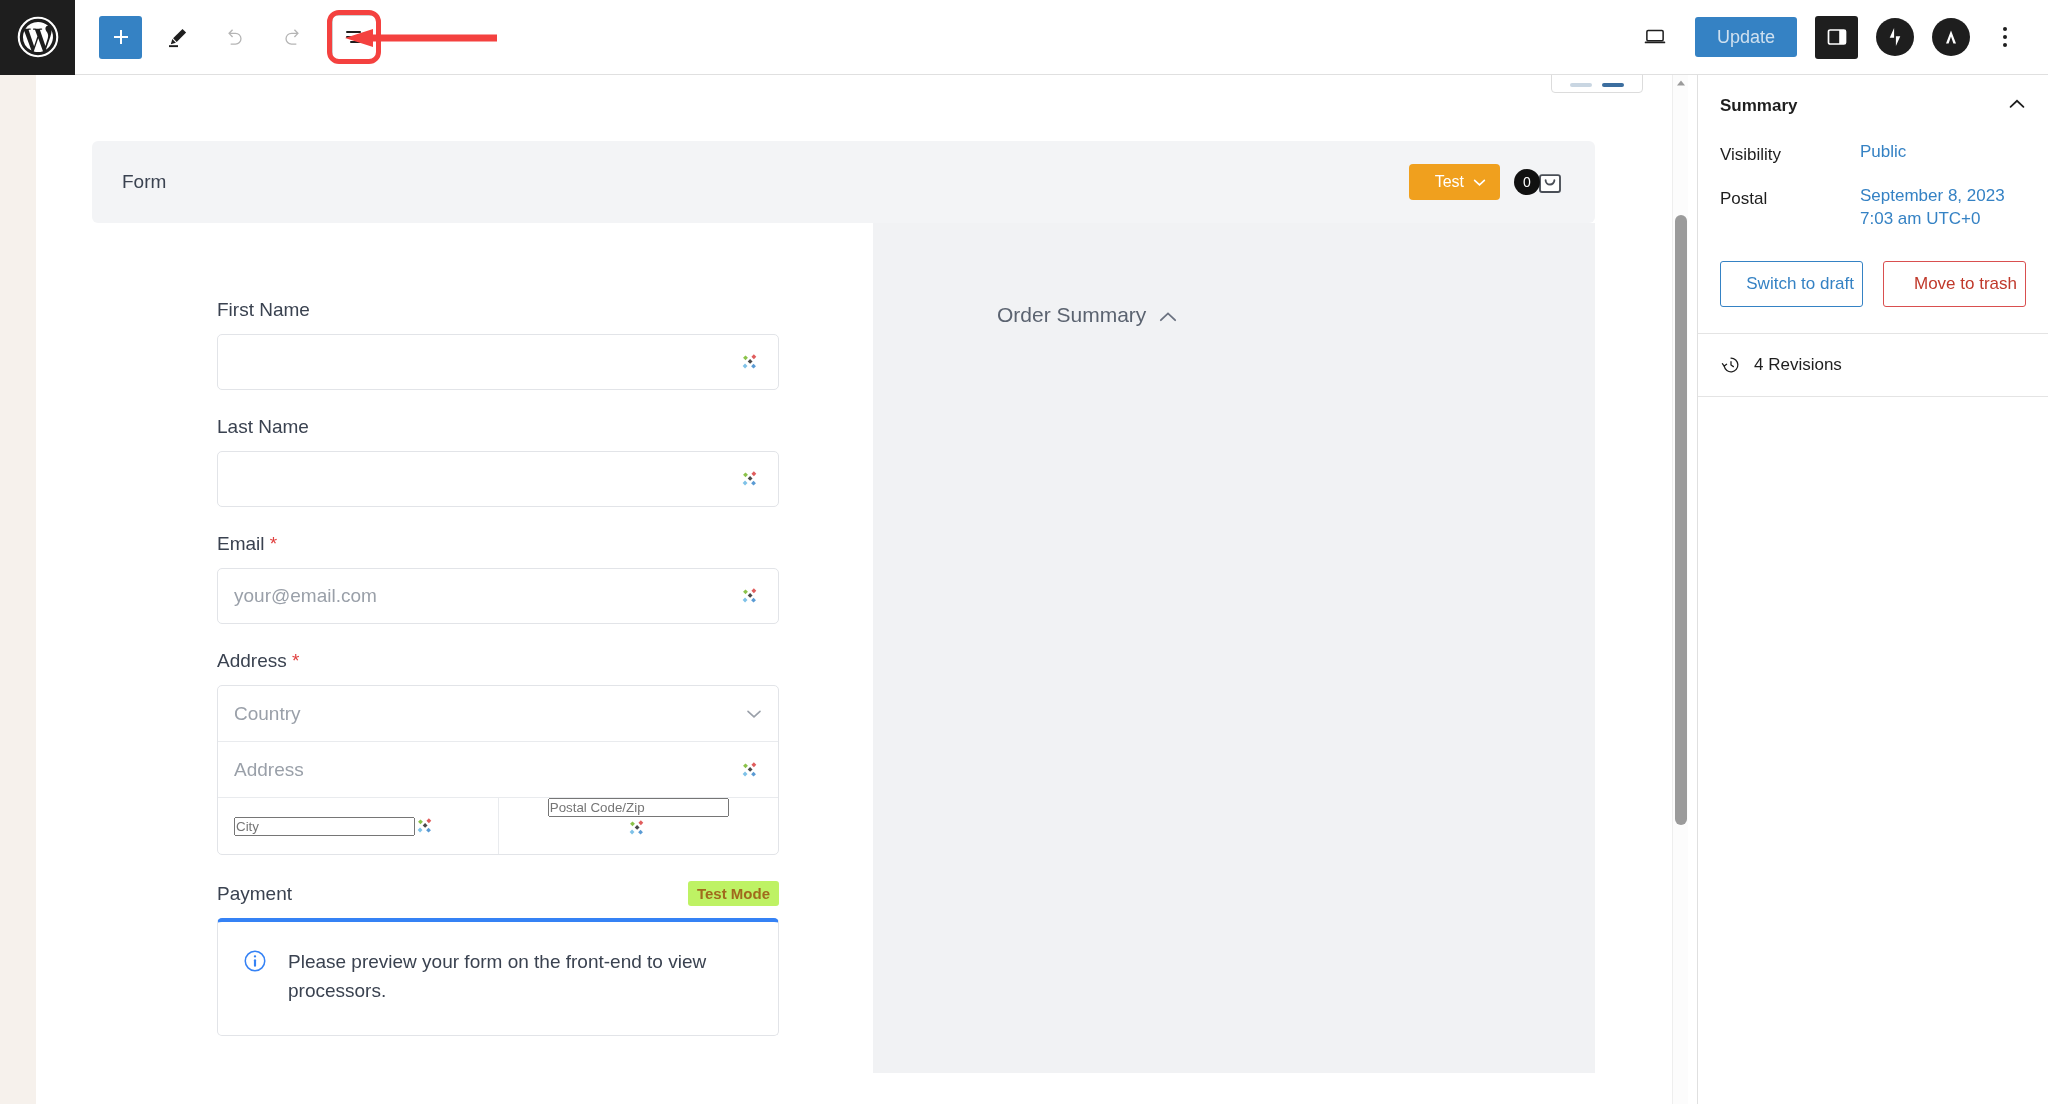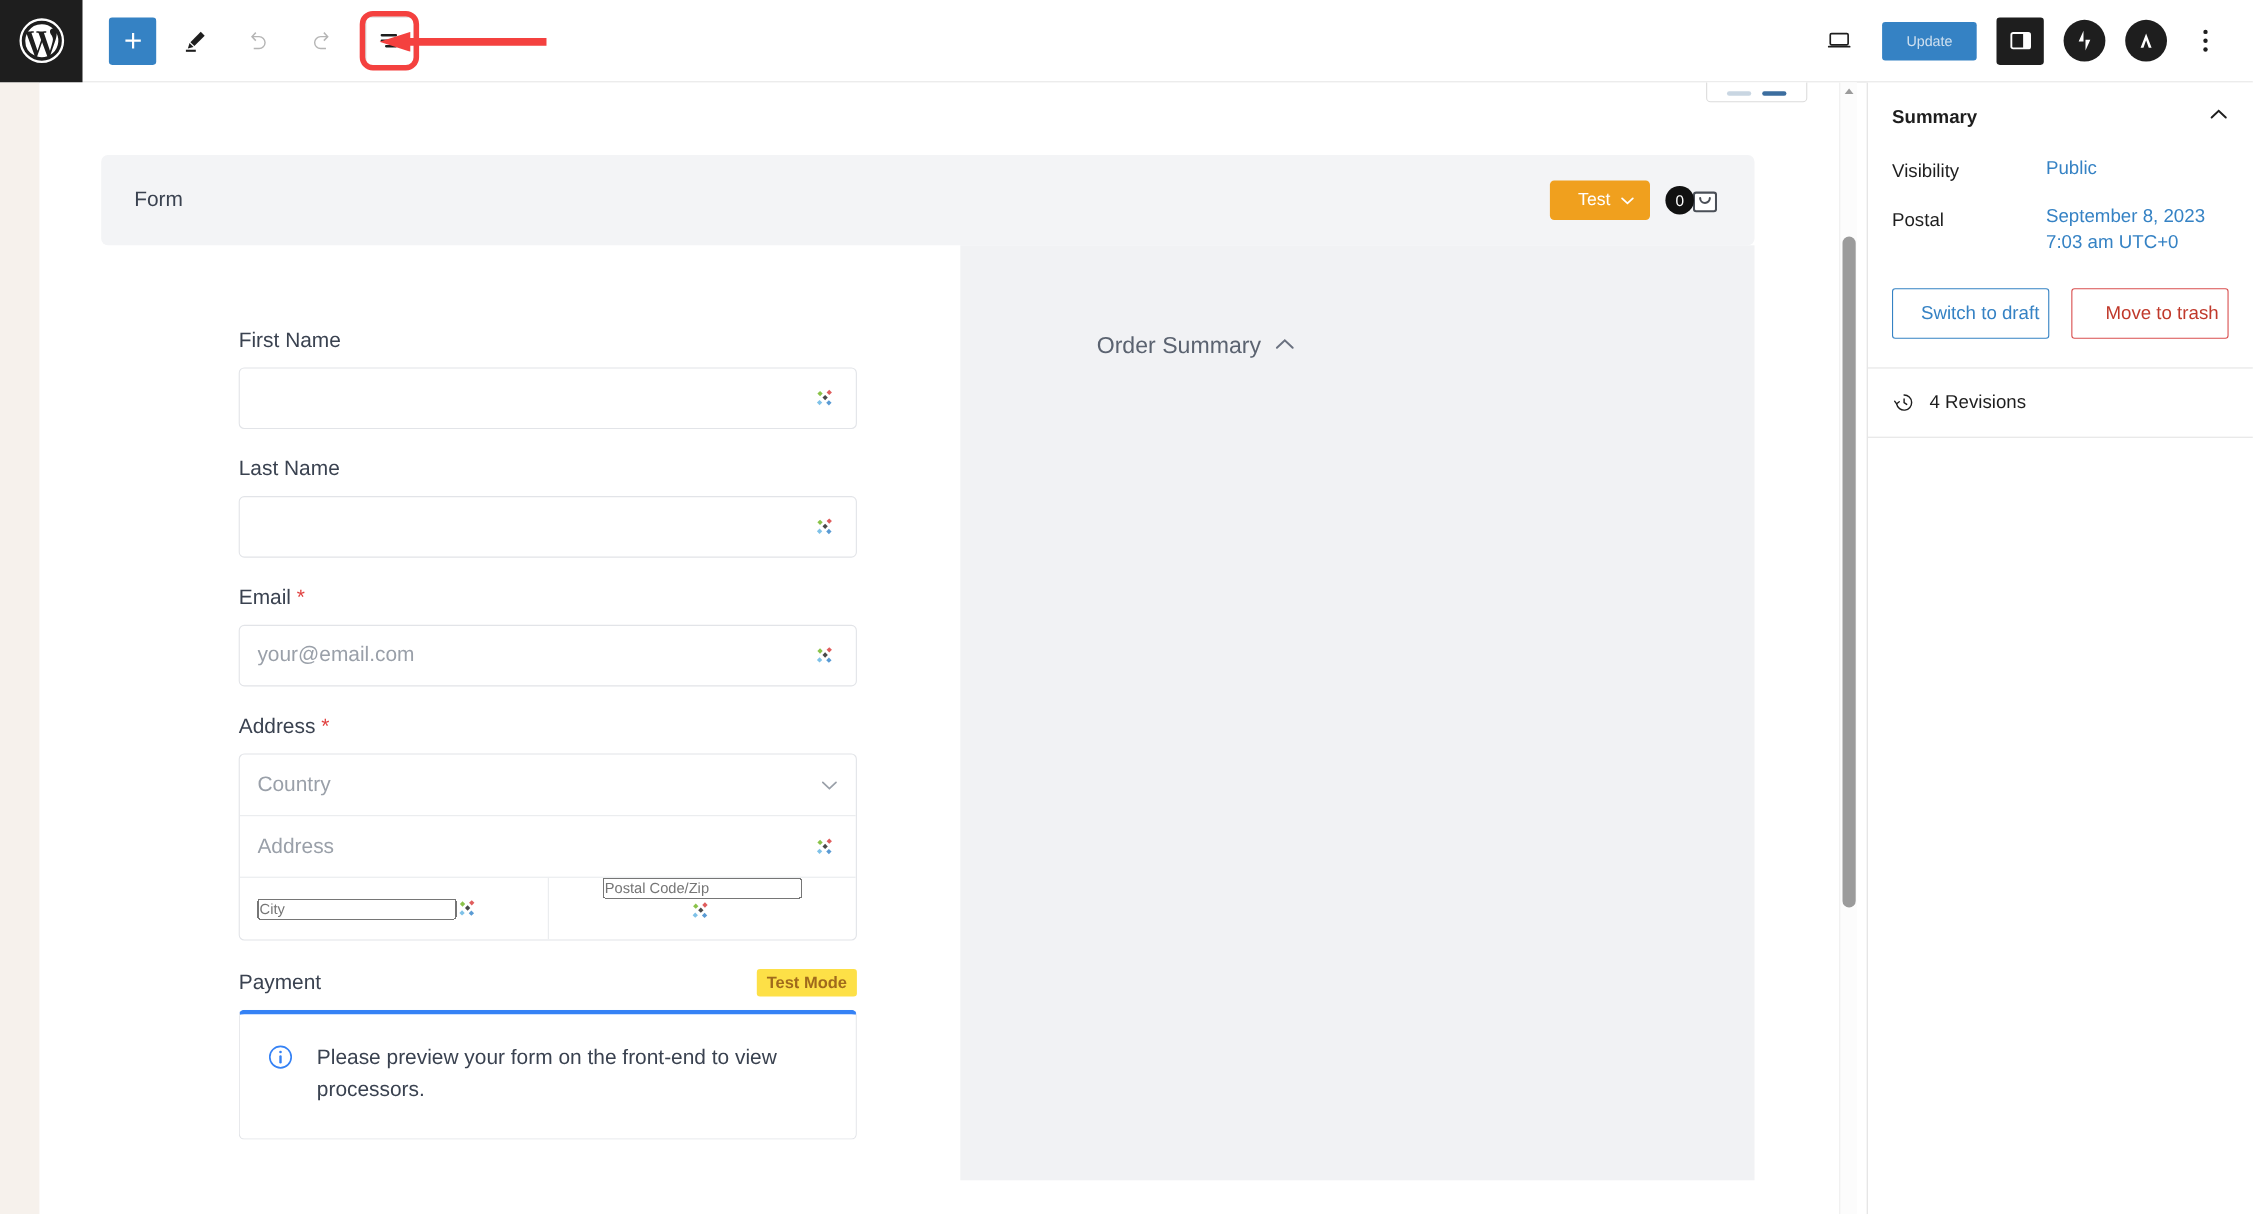--- a/index.html
+++ b/index.html
@@ -69,21 +69,21 @@
   .tb-right {
     margin-left: auto;
     display: flex; align-items: center; gap: 18px;
     padding-right: 26px;
   }
   .btn-update {
     background: #3582c4;
     color: #cfe0ef;
     border: none;
     border-radius: 3px;
-    font-size: 13px;
+    font-size: 18px;
     font-family: "Liberation Sans", sans-serif;
     padding: 11px 22px;
     cursor: pointer;
     line-height: 1;
   }
   .sq-dark {
     width: 43px; height: 43px;
     background: #1e1e1e;
     border-radius: 3px;
     display: flex; align-items: center; justify-content: center;
@@ -276,21 +276,21 @@
   .addr-cell + .addr-cell { border-left: 1px solid #e9ebee; flex-direction: column; }
 
   
   .pay-head {
     display: flex; align-items: center;
     margin-bottom: 12px;
   }
   .pay-title { font-size: 19px; color: #3a4250; }
   .test-mode-badge {
     margin-left: auto;
-    background: #fde047;
+    background: #bef264;
     color: #a06a1c;
     font-size: 15px;
     font-weight: bold;
     padding: 4px 9px;
     border-radius: 3px;
   }
   .pay-notice {
     border: 1px solid #e2e4e8;
     border-top: 4px solid #3582f5;
     border-radius: 5px;
@@ -301,21 +301,21 @@
   }
   .pay-notice p {
     font-size: 19px;
     color: #3a4250;
     line-height: 1.5;
     max-width: 430px;
   }
 
   
   .os-head {
-    display: flex; align-items: flex-start; gap: 12px;
+    display: flex; align-items: flex-end; gap: 12px;
     margin-bottom: 36px;
   }
   .os-title { font-size: 21px; color: #5b6370; }
   .os-empty { font-size: 20px; color: #6b7280; }
 
   
   .sidebar {
     position: absolute; top: 75px; left: 1697px;
     width: 351px; height: 1029px;
     background: #ffffff;

